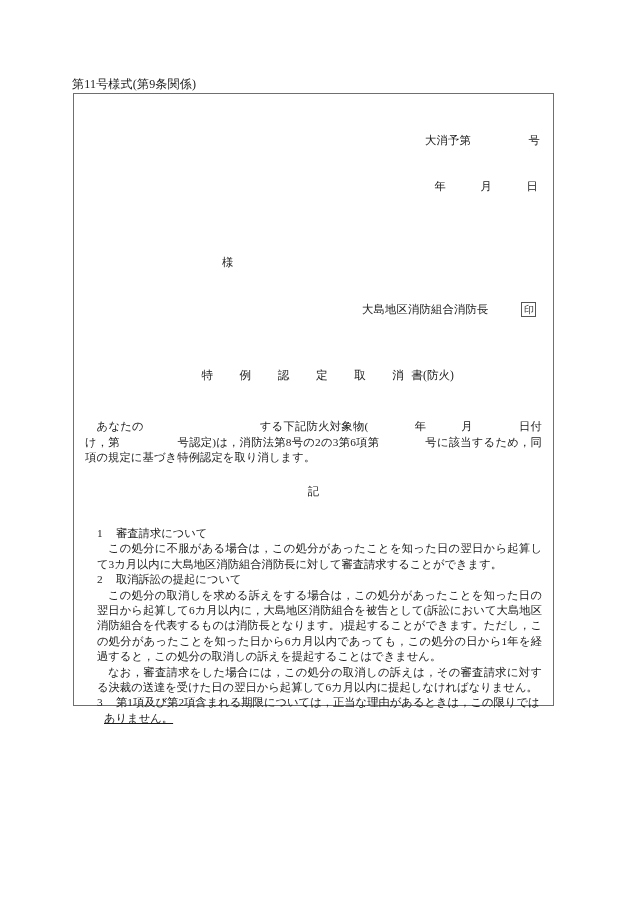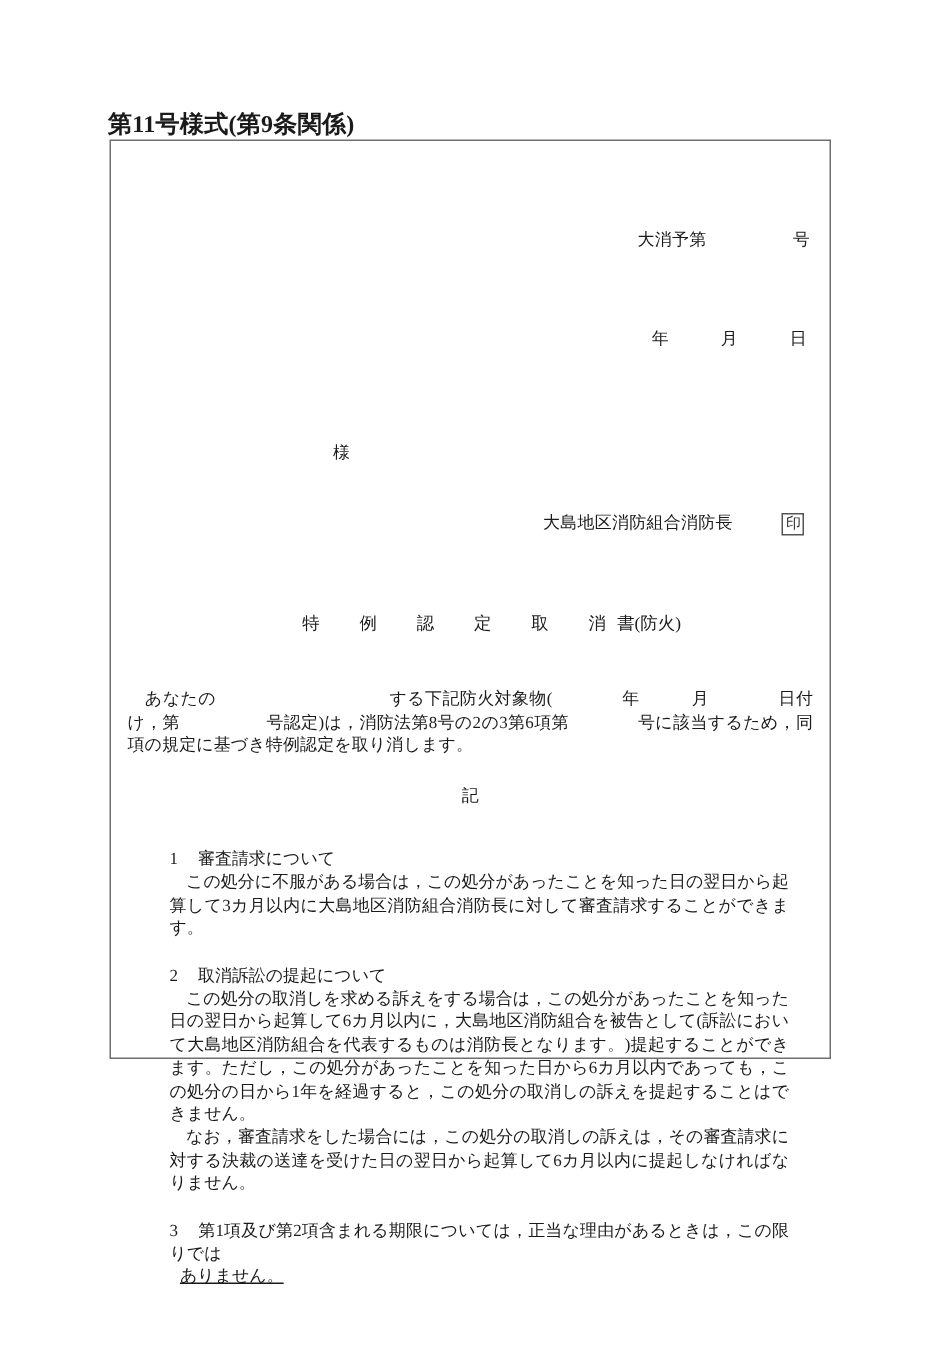--- a/index.html
+++ b/index.html
@@ -14,25 +14,24 @@
     font-family: "Liberation Serif", "DejaVu Serif", serif;
     color: #1a1a1a;
     overflow: hidden;
   }
 
   
   .form-code {
     position: absolute;
     left: 72px;
     top: 77px;
-    font-size: 16px;
+    font-size: 12px;
     line-height: 14px;
     letter-spacing: 0.2px;
     white-space: nowrap;
-    font-weight: bold;
   }
 
   
   .doc-frame {
     position: absolute;
     left: 73px;
     top: 93px;
     width: 481px;
     height: 613px;
     border: 1px solid #6f6f6f;
@@ -53,21 +52,20 @@
 
   
   .header-block {
     margin-top: 2px;
     text-align: right;
     white-space: pre;
   }
   .header-line {
     display: block;
     letter-spacing: 0.2px;
-    margin-top: 20px;
   }
   .header-line.docno { padding-right: 2px; }
   .header-line.date  { padding-right: 4px; }
 
   
   .addressee-row {
     margin-top: 30px;
     padding-left: 137px;
     white-space: pre;
   }
@@ -140,21 +138,21 @@
   .notice-heading {
     white-space: pre;
     padding-left: 1px;
   }
   .notice-items {
     margin: 0;
     padding: 0;
     list-style: none;
   }
   .notice-item {
-    margin: 16px;
+    margin: 0;
     padding: 0;
   }
   .notice-item-title {
     white-space: pre;
     padding-left: 12px;
   }
   .notice-item-title .num {
     display: inline-block;
     width: 19px;
   }

